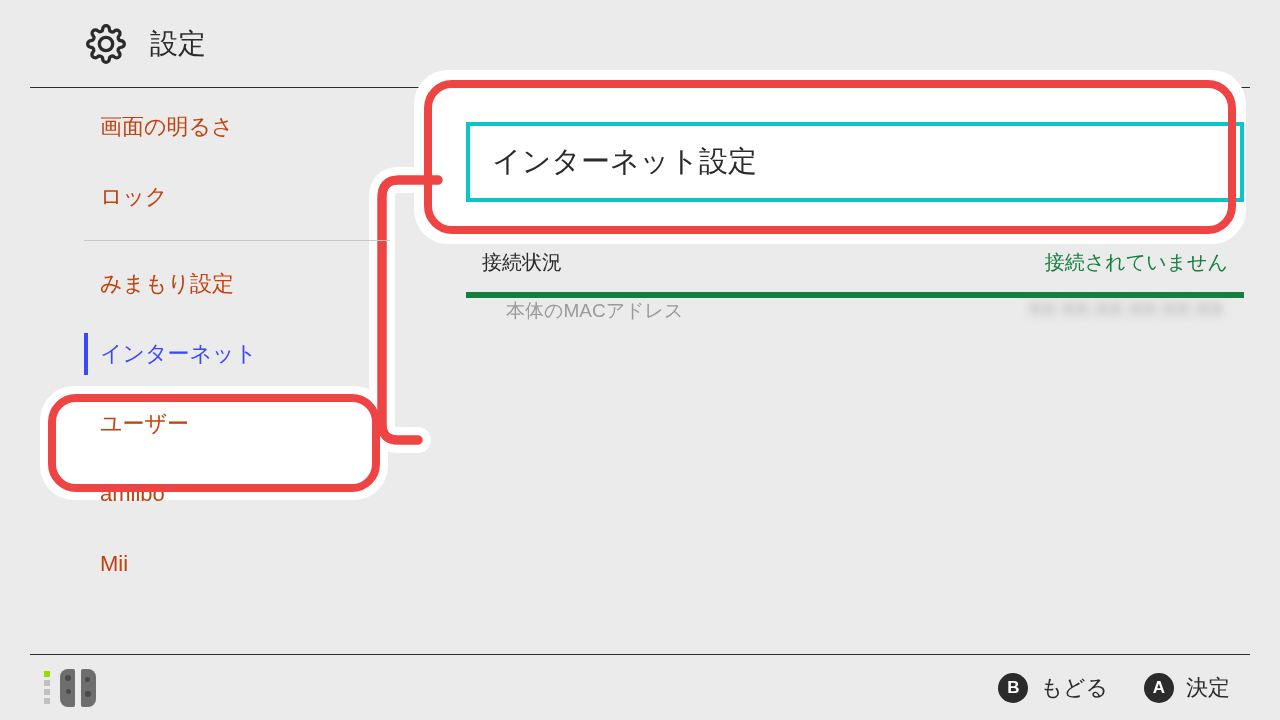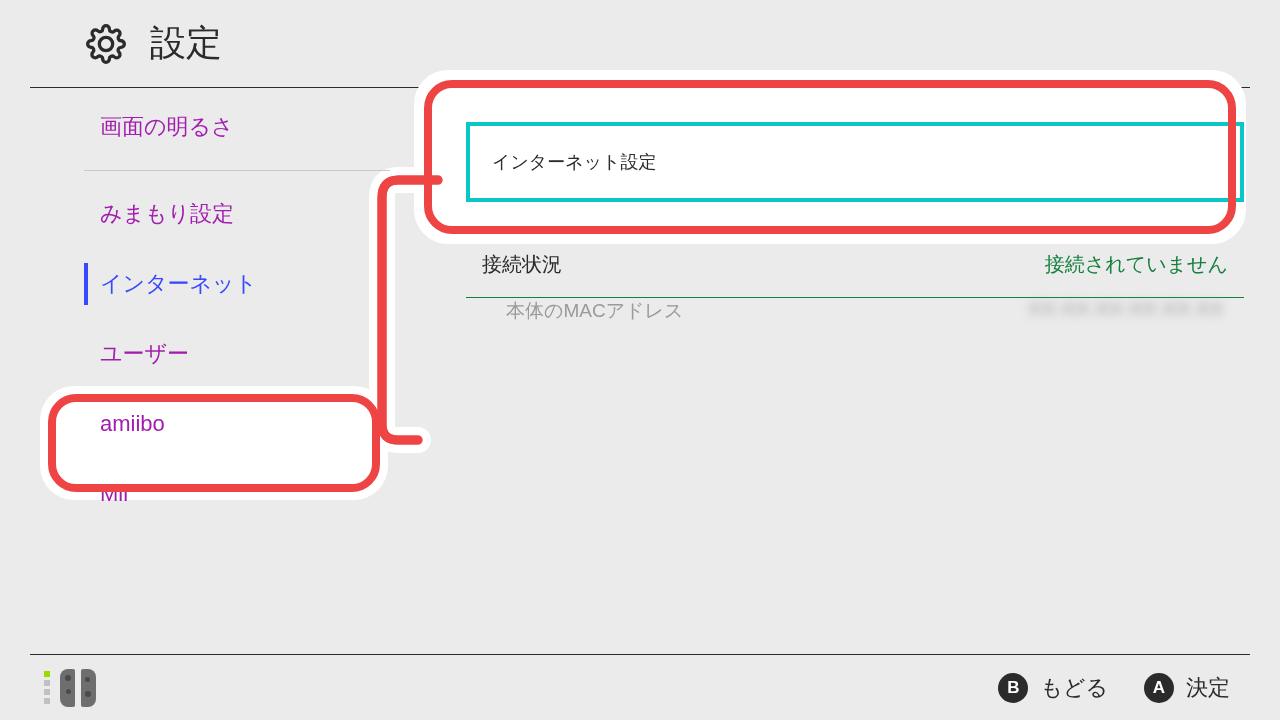--- a/index.html
+++ b/index.html
@@ -3,39 +3,39 @@
 <meta charset="utf-8">
 <style>
   * { box-sizing: border-box; margin: 0; padding: 0; }
   html, body { width: 1280px; height: 720px; overflow: hidden; font-family: "Hiragino Kaku Gothic ProN", "Yu Gothic", "Meiryo", sans-serif; }
   body { background: #ebebeb; color: #2b2b2b; position: relative; }
 
   
   .header { display: flex; align-items: center; height: 88px; padding-left: 56px; border-bottom: 1px solid #2b2b2b; margin: 0 30px; }
   .gear { width: 40px; height: 40px; margin-right: 24px; display:flex; align-items:center; justify-content:center; }
   .gear svg { width: 40px; height: 40px; }
-  .page-title { font-size: 36px; font-weight: 400; }
+  .page-title { font-size: 28px; font-weight: 400; }
 
   
   .main { display:flex; height: 566px; }
 
   
   .sidebar { width: 420px; padding-top: 4px; padding-left: 54px; position: relative; }
   .sidebar-list { list-style: none; }
-  .sidebar-item { height: 70px; display:flex; align-items:center; font-size: 22px; padding-left: 46px; cursor:pointer; color:#a21caf; position:relative; }
+  .sidebar-item { height: 70px; display:flex; align-items:center; font-size: 22px; padding-left: 46px; cursor:pointer; color:#c2410c; position:relative; }
   .sidebar-item.selected { color: #3848ff; }
   .sidebar-item.selected::before { content:""; position:absolute; left:30px; top:14px; bottom:14px; width:4px; background:#3848ff; }
   .sidebar-divider { border:none; border-top:1px solid #c8c8c8; margin: 8px 30px 8px 30px; }
 
   
   .content { flex:1; position:relative; padding-top: 4px; }
-  .setting-row { margin-left: 46px; margin-right: 36px; background:#fff; border:4px solid #0ac6c6; height: 80px; display:flex; align-items:center; font-size:18px; padding-left:22px; cursor:pointer; position:relative; }
+  .setting-row { margin-left: 46px; margin-right: 36px; background:#fff; border:4px solid #0ac6c6; height: 80px; display:flex; align-items:center; font-size:29px; padding-left:22px; cursor:pointer; position:relative; }
   .setting-row-wrap { position:absolute; left:0; right:0; top:34px; }
 
-  .status-row { margin-top: 140px; margin-left: 46px; margin-right: 36px; height: 66px; border-bottom:1px solid #15803d; display:flex; align-items:center; justify-content:space-between; font-size:20px; padding: 0 16px; text-align: center; }
+  .status-row { margin-top: 140px; margin-left: 46px; margin-right: 36px; height: 66px; border-bottom:6px solid #15803d; display:flex; align-items:center; justify-content:space-between; font-size:20px; padding: 0 16px; text-align: center; }
   .status-row .val { color:#15803d; }
 
   .mac-row { margin-left: 80px; margin-right: 50px; height: 52px; display:flex; justify-content:space-between; font-size:19px; color:#9a9a9a; padding: 0 6px; }
   .mac-row .val { filter: blur(5px); letter-spacing:1px; }
 
   
   .callout { position:absolute; border:8px solid #ef4444; border-radius:28px; background:#fff; pointer-events:none; box-shadow: 0 0 0 8px #fff; }
   .callout-left { left:48px; top:394px; width:332px; height:98px; z-index:5; }
   .callout-right { left:424px; top:80px; width:812px; height:154px; z-index:5; box-shadow: 0 0 0 10px #fff; }
   .connector { position:absolute; left:378px; top:180px; width:60px; height:260px; z-index:4; }
@@ -102,20 +102,23 @@
   </span>
   <div class="page-title">設定</div>
 </div>
 
 <div class="main">
   <nav class="sidebar">
     <ul class="sidebar-list">
       <li class="sidebar-item">
           <span>画面の明るさ</span>
         </li>
+      <li class="sidebar-item">
+          <span>ロック</span>
+        </li>
     </ul>
     <hr class="sidebar-divider">
     <ul class="sidebar-list">
       <li class="sidebar-item">
           <span>みまもり設定</span>
         </li>
       <li class="sidebar-item selected">
           <span>インターネット</span>
         </li>
       <li class="sidebar-item">

